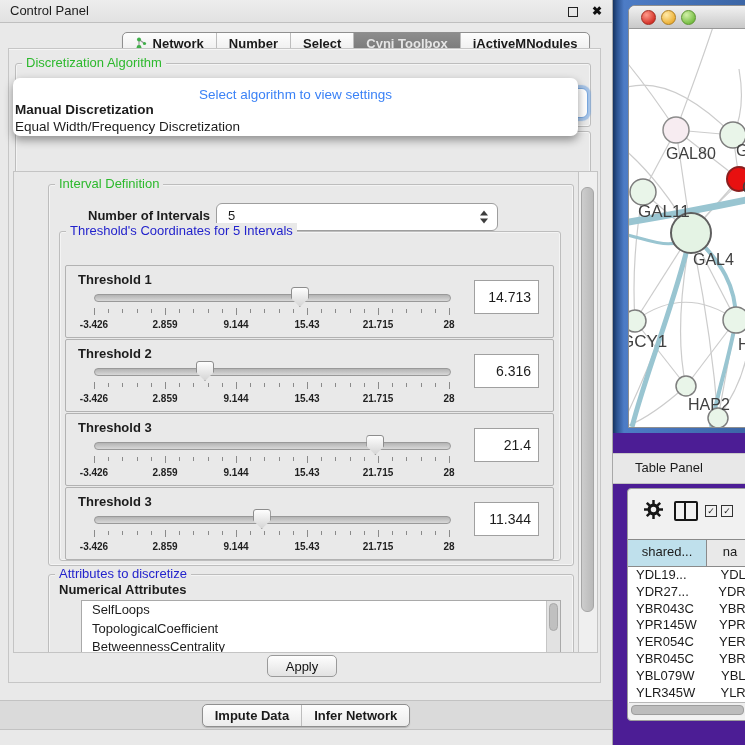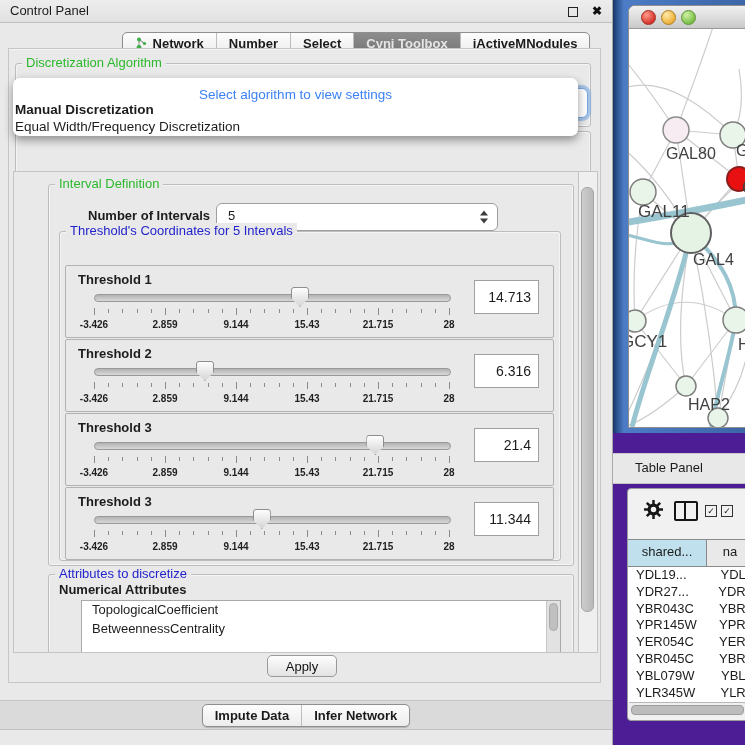--- a/index.html
+++ b/index.html
@@ -360,20 +360,21 @@
                   <div class="valbox">11.344</div>
                 </div>
               </div>
           </div>
         </div>
 
         <div class="grp" style="left:34px;top:402px;width:524px;height:110px">
           <span class="grp-title" style="color: rgb(35, 35, 204);">Attributes to discretize</span>
           <span class="lbl-bold" style="position:absolute;left:10px;top:7px">Numerical Attributes</span>
           <div class="attr-list" id="attr-list">
+            <div class="attr-item">SelfLoops</div>
               <div class="attr-item">TopologicalCoefficient</div>
               <div class="attr-item">BetweennessCentrality</div>
               <div class="attr-sb">
                 <b></b>
               </div>
           </div>
         </div>
 
       </div>
 

